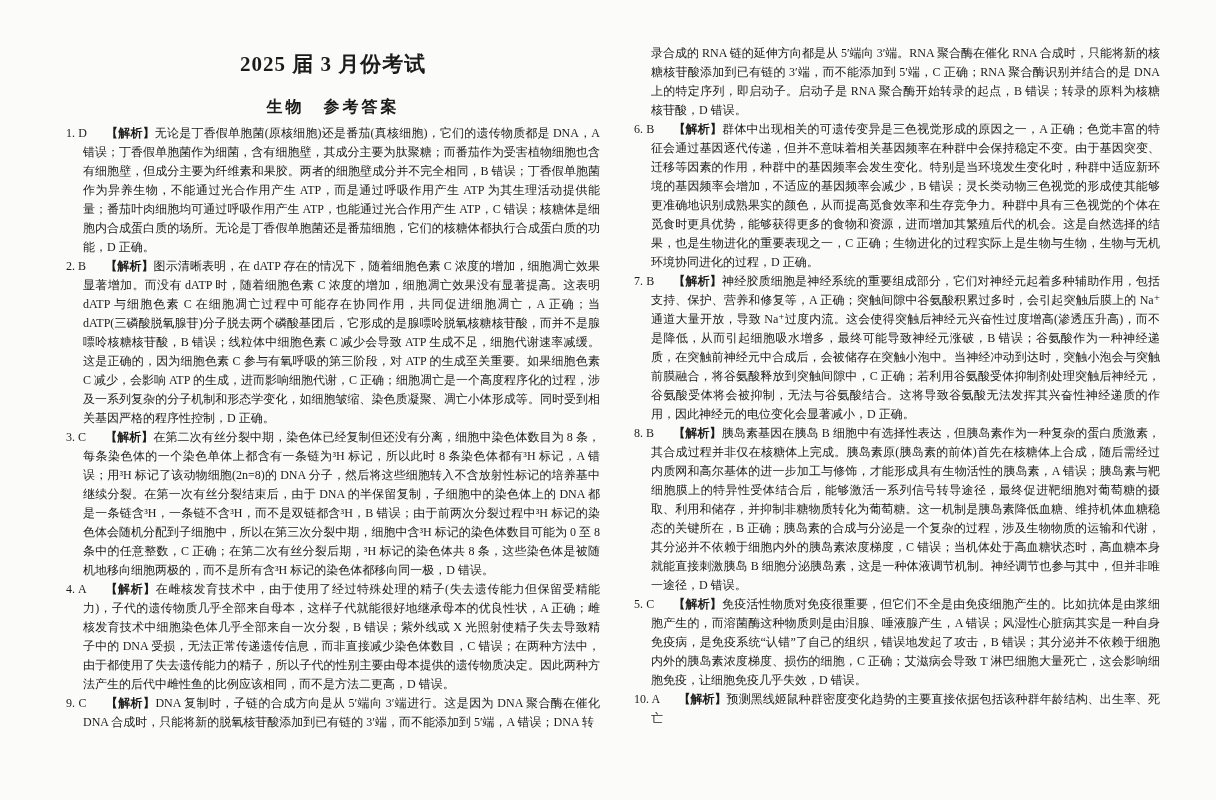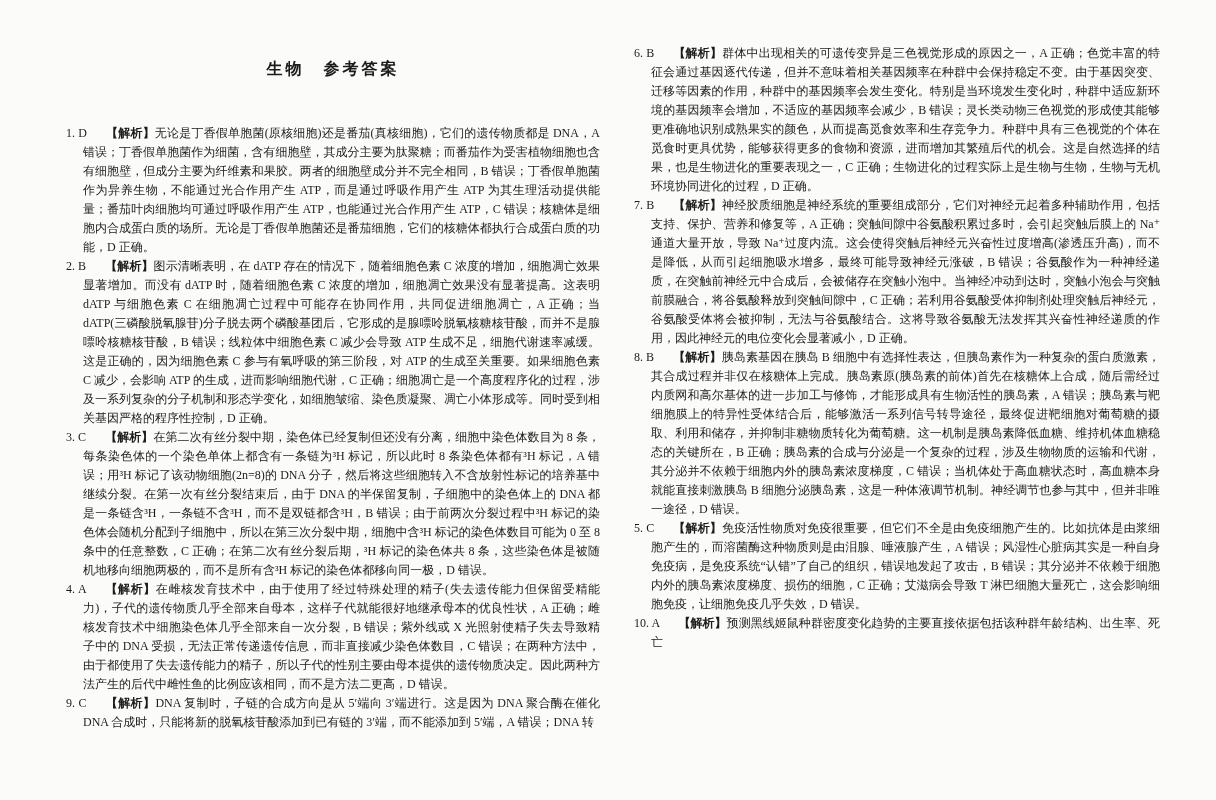--- a/index.html
+++ b/index.html
@@ -9,21 +9,21 @@
     font-family:"Liberation Serif","DejaVu Serif",serif;
     color:#1b1b1b;
     overflow:hidden;
   }
   .page { position:relative; width:1216px; height:800px; }
   .doc-header {
     position:absolute; left:66px; top:50px; width:534px;
     text-align:center;
   }
   .doc-title { font-size:21px; font-weight:700; letter-spacing:1px; }
-  .doc-subtitle { font-size:16px; font-weight:700; margin-top:9px; letter-spacing:3px; }
+  .doc-subtitle { font-size:16px; font-weight:700; margin-top:19px; letter-spacing:3px; }
   .col {
     position:absolute;
     text-align:justify;
     font-size:12px;
     line-height:19px;
     overflow:hidden;
   }
   #col-left  { left:66px;  top:124px; width:534px; height:666px; }
   #col-right { left:634px; top:44px;  width:526px; height:748px; }
   p.item { padding-left:17px; text-indent:-17px; }
@@ -34,32 +34,34 @@
     margin-left:16px;
   }
   .head-num { font-weight:400; }
 </style>
 </head>
 <body>
 
 <div class="page">
 
   <div class="doc-header">
+    <div class="doc-title">2025 届 3 月份考试</div>
     <div class="doc-subtitle">生物　参考答案</div>
   </div>
 
   <div class="col" id="col-left">
     <p class="item"><span class="head-num">1. D </span><span class="analysis-label">【解析】</span><span>无论是丁香假单胞菌(原核细胞)还是番茄(真核细胞)，它们的遗传物质都是 DNA，A 错误；丁香假单胞菌作为细菌，含有细胞壁，其成分主要为肽聚糖；而番茄作为受害植物细胞也含有细胞壁，但成分主要为纤维素和果胶。两者的细胞壁成分并不完全相同，B 错误；丁香假单胞菌作为异养生物，不能通过光合作用产生 ATP，而是通过呼吸作用产生 ATP 为其生理活动提供能量；番茄叶肉细胞均可通过呼吸作用产生 ATP，也能通过光合作用产生 ATP，C 错误；核糖体是细胞内合成蛋白质的场所。无论是丁香假单胞菌还是番茄细胞，它们的核糖体都执行合成蛋白质的功能，D 正确。</span></p>
     <p class="item"><span class="head-num">2. B </span><span class="analysis-label">【解析】</span><span>图示清晰表明，在 dATP 存在的情况下，随着细胞色素 C 浓度的增加，细胞凋亡效果显著增加。而没有 dATP 时，随着细胞色素 C 浓度的增加，细胞凋亡效果没有显著提高。这表明 dATP 与细胞色素 C 在细胞凋亡过程中可能存在协同作用，共同促进细胞凋亡，A 正确；当 dATP(三磷酸脱氧腺苷)分子脱去两个磷酸基团后，它形成的是腺嘌呤脱氧核糖核苷酸，而并不是腺嘌呤核糖核苷酸，B 错误；线粒体中细胞色素 C 减少会导致 ATP 生成不足，细胞代谢速率减缓。这是正确的，因为细胞色素 C 参与有氧呼吸的第三阶段，对 ATP 的生成至关重要。如果细胞色素 C 减少，会影响 ATP 的生成，进而影响细胞代谢，C 正确；细胞凋亡是一个高度程序化的过程，涉及一系列复杂的分子机制和形态学变化，如细胞皱缩、染色质凝聚、凋亡小体形成等。同时受到相关基因严格的程序性控制，D 正确。</span></p>
     <p class="item"><span class="head-num">3. C </span><span class="analysis-label">【解析】</span><span>在第二次有丝分裂中期，染色体已经复制但还没有分离，细胞中染色体数目为 8 条，每条染色体的一个染色单体上都含有一条链为³H 标记，所以此时 8 条染色体都有³H 标记，A 错误；用³H 标记了该动物细胞(2n=8)的 DNA 分子，然后将这些细胞转入不含放射性标记的培养基中继续分裂。在第一次有丝分裂结束后，由于 DNA 的半保留复制，子细胞中的染色体上的 DNA 都是一条链含³H，一条链不含³H，而不是双链都含³H，B 错误；由于前两次分裂过程中³H 标记的染色体会随机分配到子细胞中，所以在第三次分裂中期，细胞中含³H 标记的染色体数目可能为 0 至 8 条中的任意整数，C 正确；在第二次有丝分裂后期，³H 标记的染色体共 8 条，这些染色体是被随机地移向细胞两极的，而不是所有含³H 标记的染色体都移向同一极，D 错误。</span></p>
     <p class="item"><span class="head-num">4. A </span><span class="analysis-label">【解析】</span><span>在雌核发育技术中，由于使用了经过特殊处理的精子(失去遗传能力但保留受精能力)，子代的遗传物质几乎全部来自母本，这样子代就能很好地继承母本的优良性状，A 正确；雌核发育技术中细胞染色体几乎全部来自一次分裂，B 错误；紫外线或 X 光照射使精子失去导致精子中的 DNA 受损，无法正常传递遗传信息，而非直接减少染色体数目，C 错误；在两种方法中，由于都使用了失去遗传能力的精子，所以子代的性别主要由母本提供的遗传物质决定。因此两种方法产生的后代中雌性鱼的比例应该相同，而不是方法二更高，D 错误。</span></p>
     <p class="item"><span class="head-num">9. C </span><span class="analysis-label">【解析】</span><span>DNA 复制时，子链的合成方向是从 5′端向 3′端进行。这是因为 DNA 聚合酶在催化 DNA 合成时，只能将新的脱氧核苷酸添加到已有链的 3′端，而不能添加到 5′端，A 错误；DNA 转</span></p>
   </div>
 
   <div class="col" id="col-right">
+    <p class="cont">录合成的 RNA 链的延伸方向都是从 5′端向 3′端。RNA 聚合酶在催化 RNA 合成时，只能将新的核糖核苷酸添加到已有链的 3′端，而不能添加到 5′端，C 正确；RNA 聚合酶识别并结合的是 DNA 上的特定序列，即启动子。启动子是 RNA 聚合酶开始转录的起点，B 错误；转录的原料为核糖核苷酸，D 错误。</p>
     <p class="item"><span class="head-num">6. B </span><span class="analysis-label">【解析】</span><span>群体中出现相关的可遗传变异是三色视觉形成的原因之一，A 正确；色觉丰富的特征会通过基因逐代传递，但并不意味着相关基因频率在种群中会保持稳定不变。由于基因突变、迁移等因素的作用，种群中的基因频率会发生变化。特别是当环境发生变化时，种群中适应新环境的基因频率会增加，不适应的基因频率会减少，B 错误；灵长类动物三色视觉的形成使其能够更准确地识别成熟果实的颜色，从而提高觅食效率和生存竞争力。种群中具有三色视觉的个体在觅食时更具优势，能够获得更多的食物和资源，进而增加其繁殖后代的机会。这是自然选择的结果，也是生物进化的重要表现之一，C 正确；生物进化的过程实际上是生物与生物，生物与无机环境协同进化的过程，D 正确。</span></p>
     <p class="item"><span class="head-num">7. B </span><span class="analysis-label">【解析】</span><span>神经胶质细胞是神经系统的重要组成部分，它们对神经元起着多种辅助作用，包括支持、保护、营养和修复等，A 正确；突触间隙中谷氨酸积累过多时，会引起突触后膜上的 Na⁺通道大量开放，导致 Na⁺过度内流。这会使得突触后神经元兴奋性过度增高(渗透压升高)，而不是降低，从而引起细胞吸水增多，最终可能导致神经元涨破，B 错误；谷氨酸作为一种神经递质，在突触前神经元中合成后，会被储存在突触小泡中。当神经冲动到达时，突触小泡会与突触前膜融合，将谷氨酸释放到突触间隙中，C 正确；若利用谷氨酸受体抑制剂处理突触后神经元，谷氨酸受体将会被抑制，无法与谷氨酸结合。这将导致谷氨酸无法发挥其兴奋性神经递质的作用，因此神经元的电位变化会显著减小，D 正确。</span></p>
     <p class="item"><span class="head-num">8. B </span><span class="analysis-label">【解析】</span><span>胰岛素基因在胰岛 B 细胞中有选择性表达，但胰岛素作为一种复杂的蛋白质激素，其合成过程并非仅在核糖体上完成。胰岛素原(胰岛素的前体)首先在核糖体上合成，随后需经过内质网和高尔基体的进一步加工与修饰，才能形成具有生物活性的胰岛素，A 错误；胰岛素与靶细胞膜上的特异性受体结合后，能够激活一系列信号转导途径，最终促进靶细胞对葡萄糖的摄取、利用和储存，并抑制非糖物质转化为葡萄糖。这一机制是胰岛素降低血糖、维持机体血糖稳态的关键所在，B 正确；胰岛素的合成与分泌是一个复杂的过程，涉及生物物质的运输和代谢，其分泌并不依赖于细胞内外的胰岛素浓度梯度，C 错误；当机体处于高血糖状态时，高血糖本身就能直接刺激胰岛 B 细胞分泌胰岛素，这是一种体液调节机制。神经调节也参与其中，但并非唯一途径，D 错误。</span></p>
     <p class="item"><span class="head-num">5. C </span><span class="analysis-label">【解析】</span><span>免疫活性物质对免疫很重要，但它们不全是由免疫细胞产生的。比如抗体是由浆细胞产生的，而溶菌酶这种物质则是由泪腺、唾液腺产生，A 错误；风湿性心脏病其实是一种自身免疫病，是免疫系统“认错”了自己的组织，错误地发起了攻击，B 错误；其分泌并不依赖于细胞内外的胰岛素浓度梯度、损伤的细胞，C 正确；艾滋病会导致 T 淋巴细胞大量死亡，这会影响细胞免疫，让细胞免疫几乎失效，D 错误。</span></p>
     <p class="item"><span class="head-num">10. A </span><span class="analysis-label">【解析】</span><span>预测黑线姬鼠种群密度变化趋势的主要直接依据包括该种群年龄结构、出生率、死亡</span></p>
   </div>
 
 </div>
 
 </body></html>

